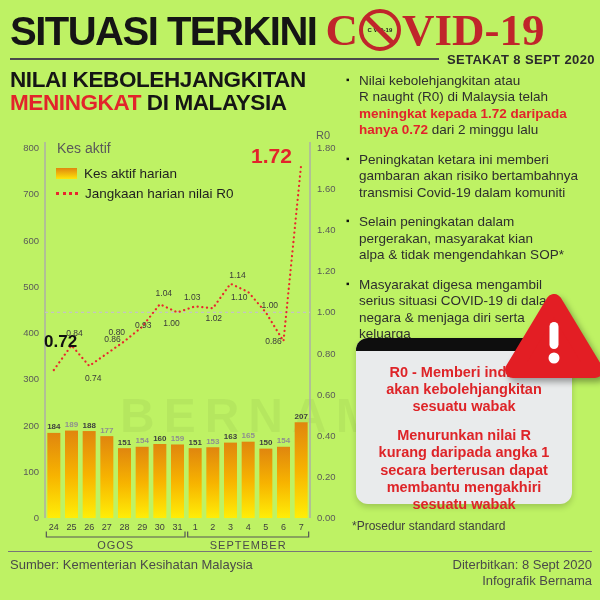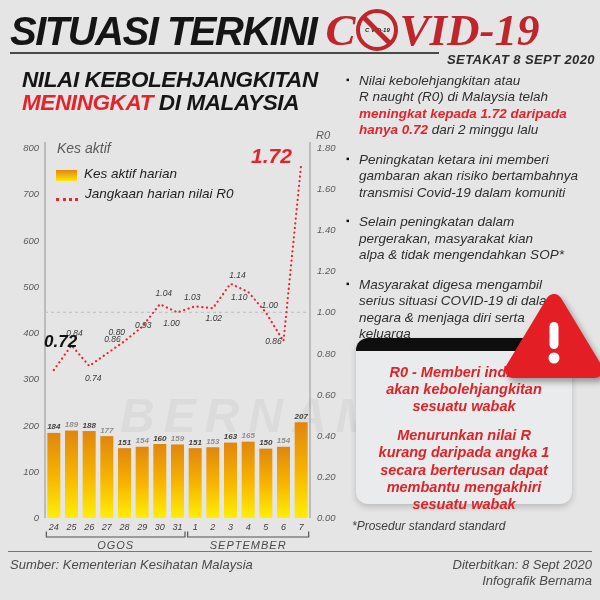--- a/index.html
+++ b/index.html
@@ -1,37 +1,37 @@
 <!DOCTYPE html>
 <html><head>
 <meta charset="utf-8">
 <style>
   html,body{margin:0;padding:0;background:#fff;}
-  #stage{position:relative;width:600px;height:600px;background:#e5e5e5;overflow:hidden;
-         font-family:"Liberation Sans","DejaVu Sans",sans-serif;color:#222;font-style:italic;}
+  #stage{position:relative;width:600px;height:600px;background:#bef264;overflow:hidden;
+         font-family:"Liberation Sans","DejaVu Sans",sans-serif;color:#222;}
   
   #title-row{position:absolute;left:10px;top:4px;width:585px;display:flex;align-items:baseline;gap:9px;white-space:nowrap;}
   #title-black{font-size:40px;font-weight:800;letter-spacing:-1.5px;color:#151515;}
   #title-red{font-family:"Liberation Serif","DejaVu Serif",serif;font-size:45px;font-weight:700;color:#c0252b;letter-spacing:0px;display:inline-flex;align-items:center;}
   .nosym{display:inline-block;width:34px;height:34px;border:4px solid #c0252b;border-radius:50%;position:relative;vertical-align:-5px;margin:0 1px;}
   .nosym-text{position:absolute;inset:0;display:flex;align-items:center;justify-content:center;
       font-family:"Liberation Sans",sans-serif;font-size:6px;font-weight:700;color:#1a1a1a;letter-spacing:0;}
   .nosym-slash{position:absolute;left:-3px;top:15px;width:40px;height:4.5px;background:#c0252b;transform:rotate(45deg);}
-  #header-rule{position:absolute;left:10px;top:52px;width:585px;display:flex;align-items:flex-start;gap:8px;}
+  #header-rule{position:absolute;left:10px;top:52px;width:585px;display:flex;align-items:flex-end;gap:8px;}
   #header-rule .line{flex:1;border-bottom:2px solid #4a4a4a;margin-bottom:7px;}
   #date-label{font-size:13px;font-weight:600;color:#2b2b2b;letter-spacing:0.4px;}
   
-  #subtitle{position:absolute;left:10px;top:69px;font-size:22.5px;line-height:1.02;font-weight:800;letter-spacing:-0.4px;color:#151515;margin-left:12px;}
+  #subtitle{position:absolute;left:10px;top:69px;font-size:22.5px;line-height:1.02;font-weight:800;letter-spacing:-0.4px;color:#151515;}
   #subtitle .red{color:#e2242b;}
   
   #chart-svg{position:absolute;left:0;top:0;width:600px;height:600px;}
   #axis-label-left{position:absolute;left:13px;top:140px;font-size:14px;color:#5a5a5a;margin-left:44px;}
   #axis-label-right{position:absolute;left:316px;top:129px;font-size:11px;color:#5a5a5a;}
   #legend{position:absolute;left:56px;top:166px;display:flex;flex-direction:column;gap:5px;font-size:13.5px;color:#1f1f1f;}
-  .legend-row{display:flex;align-items:flex-end;gap:7px;}
+  .legend-row{display:flex;align-items:center;gap:7px;}
   .sw-bar{width:21px;height:11px;background:linear-gradient(#e0860e,#ffe60a);}
   .sw-dots{width:22px;border-top:3.5px dotted #e8262e;height:0;}
   #anno-start{position:absolute;left:44px;top:332px;font-size:17px;font-weight:800;color:#111;}
   #anno-end{position:absolute;left:251px;top:144px;font-size:21px;font-weight:800;color:#e2242b;text-align:center;}
   #watermark{position:absolute;left:120px;top:388px;font-size:48px;font-weight:800;letter-spacing:9px;color:rgba(0,0,0,0.045);}
   
   #bullets{position:absolute;left:346px;top:73px;width:252px;display:flex;flex-direction:column;gap:13px;}
   .bullet{position:relative;padding-left:13px;font-size:13.5px;line-height:1.22;color:#2e2e2e;white-space:pre-line;}
   .blt{position:absolute;left:0;top:1px;font-size:10px;color:#111;}
   .bullet .red{color:#e2242b;font-weight:700;}

